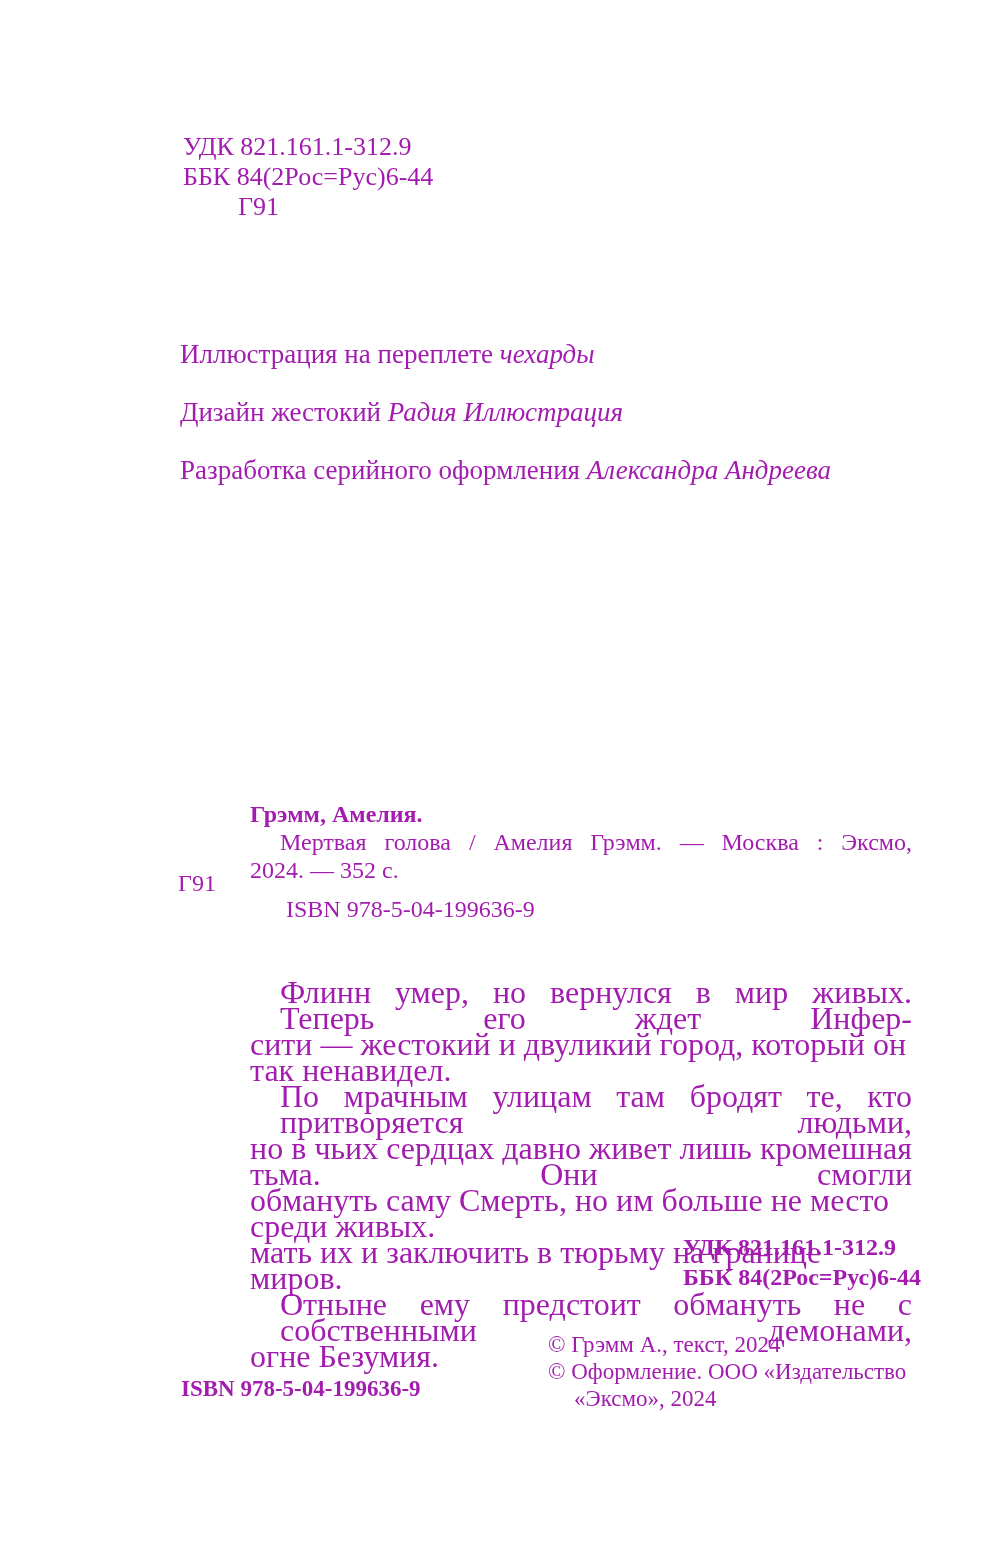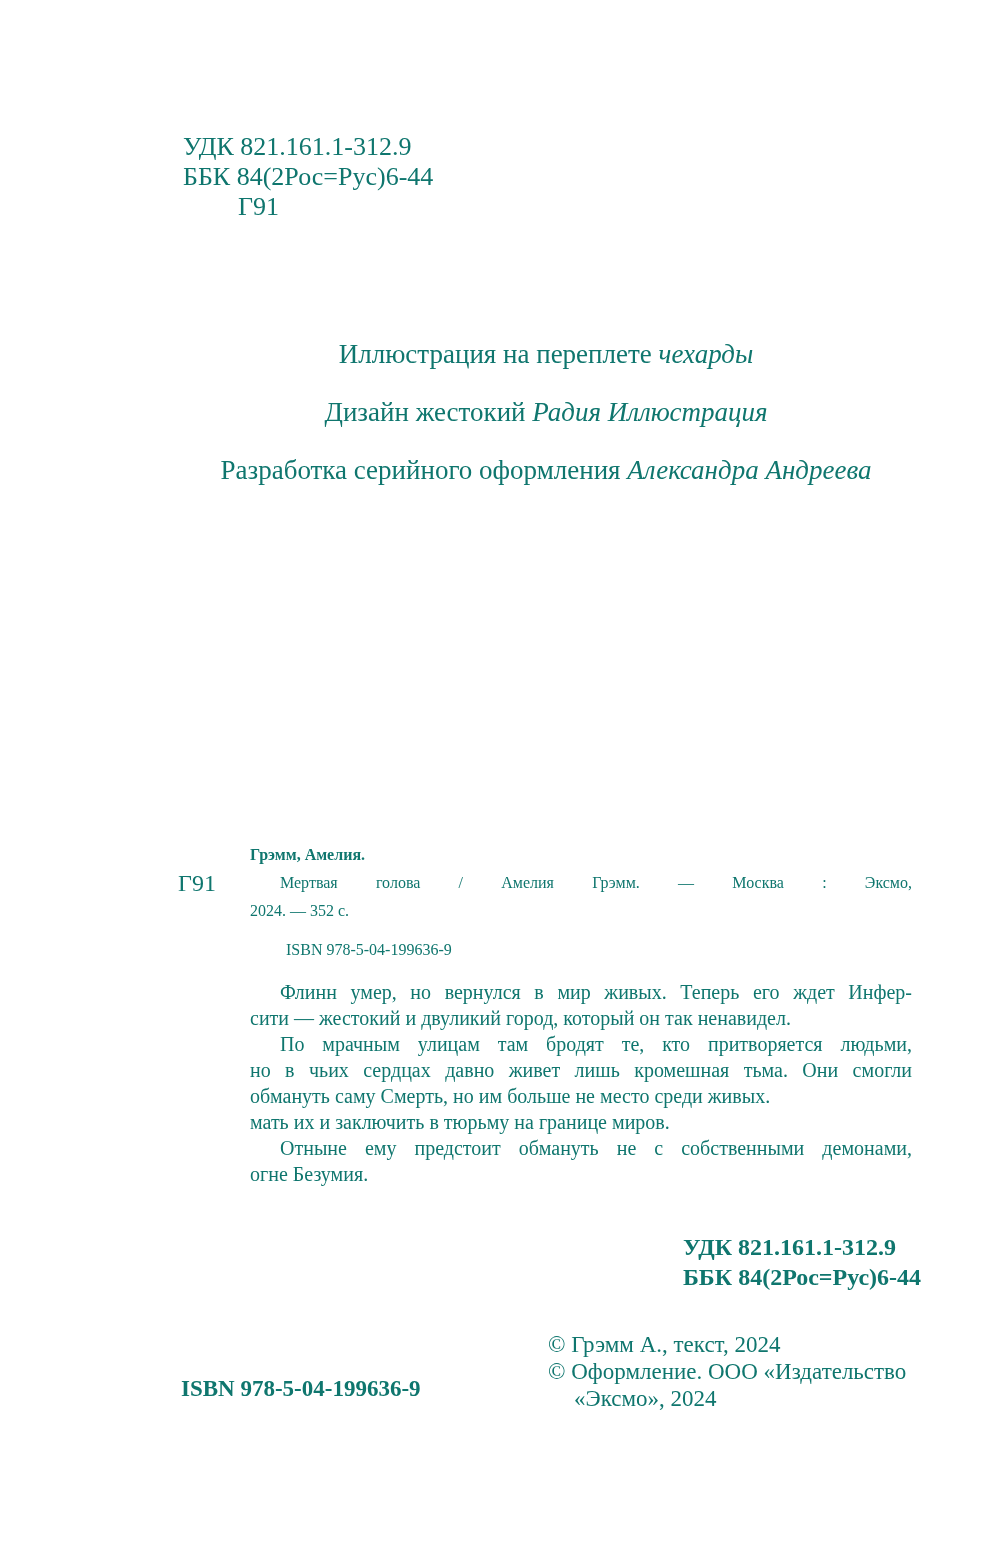--- a/index.html
+++ b/index.html
@@ -1,21 +1,21 @@
 <!DOCTYPE html>
 <html><head>
 <meta charset="utf-8">
 <style>
   html, body { margin: 0; padding: 0; background: #ffffff; }
   .page {
     position: relative;
     width: 1000px;
     height: 1552px;
     background: #ffffff;
-    color: #0f766e;
+    color: #a21caf;
     font-family: "Liberation Serif", "DejaVu Serif", serif;
     overflow: hidden;
   }
 
   
   .top-codes {
     position: absolute;
     left: 183px;
     top: 132px;
     font-size: 26px;
@@ -23,53 +23,52 @@
     white-space: nowrap;
   }
   .top-codes .sign { padding-left: 55px; }
 
   
   .credits {
     position: absolute;
     left: 180px;
     top: 340px;
     width: 732px;
-    text-align: center;
     font-size: 27px;
     line-height: 28px;
   }
   .credits .credit-line { margin-bottom: 30px; white-space: nowrap; }
   .credits .it { font-style: italic; }
 
   
   .card {
     position: absolute;
     left: 250px;
-    top: 841px;
+    top: 800px;
     width: 662px;
-    font-size: 16px;
+    font-size: 24px;
     line-height: 28px;
   }
   .card .author { font-weight: bold; }
   .card .isbn { margin-top: 11px; padding-left: 36px; }
   .card-sign {
     position: absolute;
     left: 178px;
     top: 869px;
     font-size: 24px;
     line-height: 28px;
   }
 
   
   .annotation {
     position: absolute;
     left: 250px;
     top: 979px;
     width: 662px;
-    font-size: 20px;
+    font-size: 32px;
     line-height: 26px;
   }
   .ln { min-height: 26px; }
   .first { padding-left: 30px; }
   .jst { text-align: justify; text-align-last: justify; }
 
   
   .bottom-codes {
     position: absolute;
     left: 683px;

